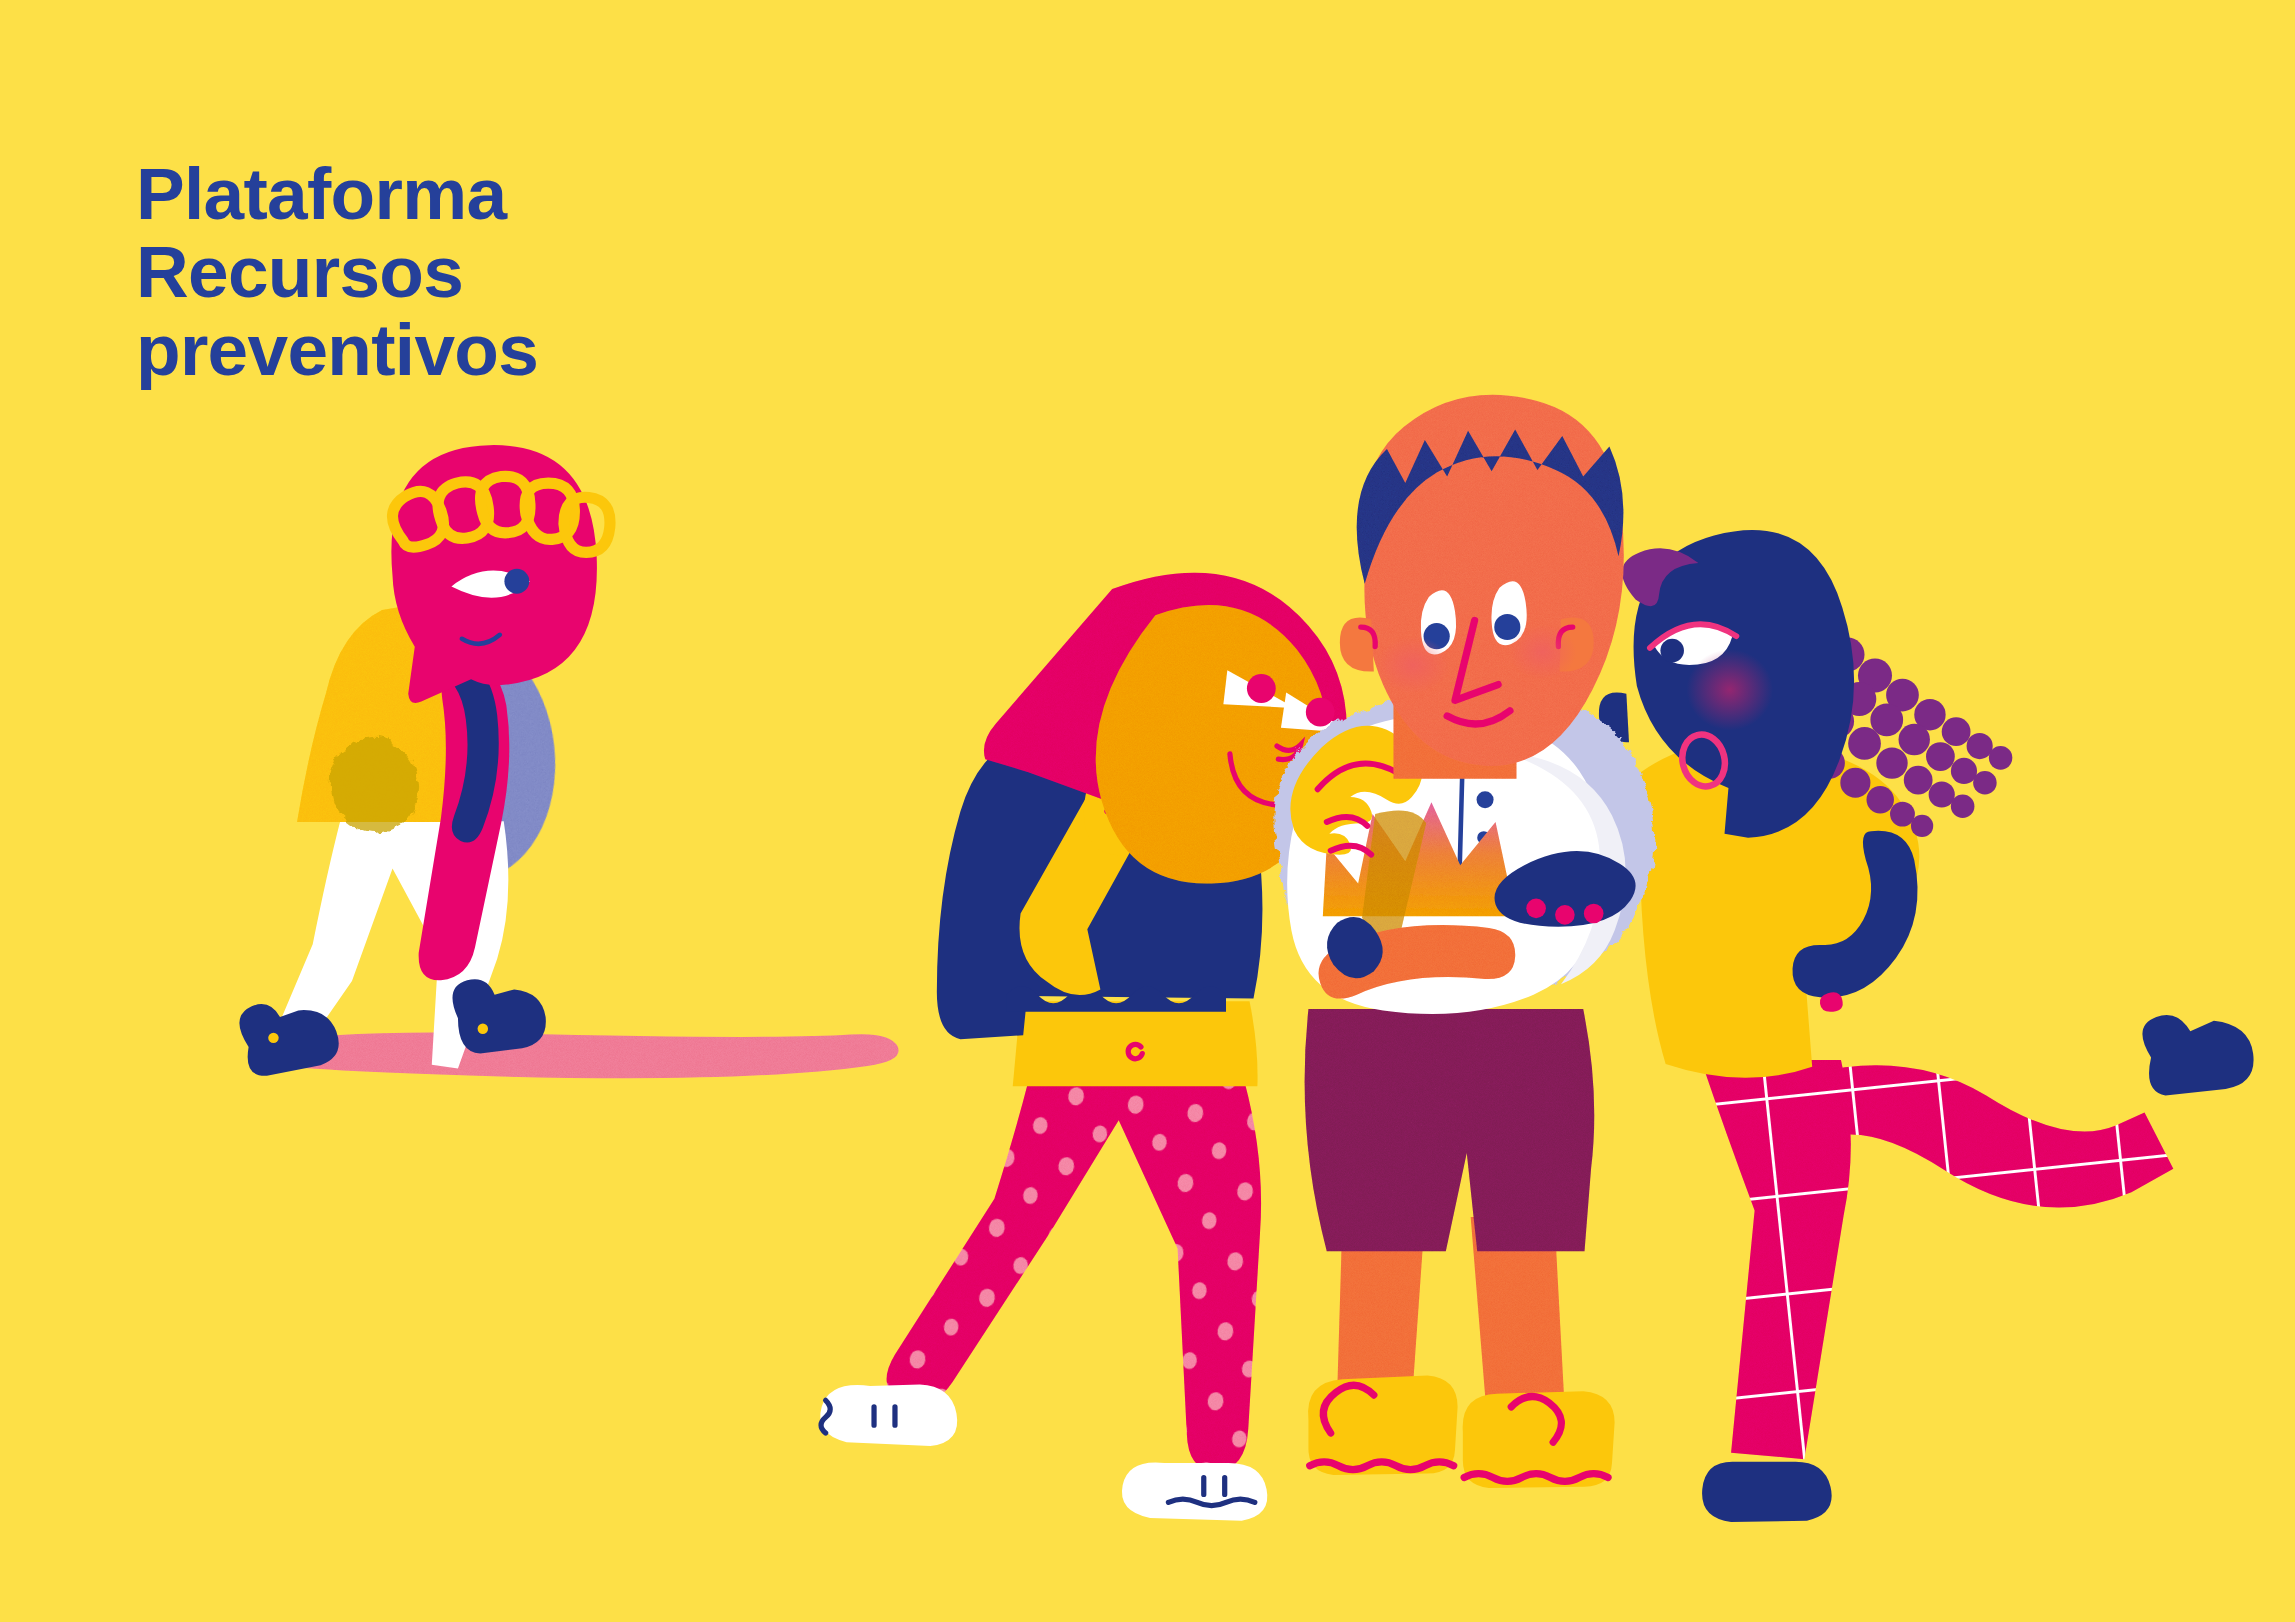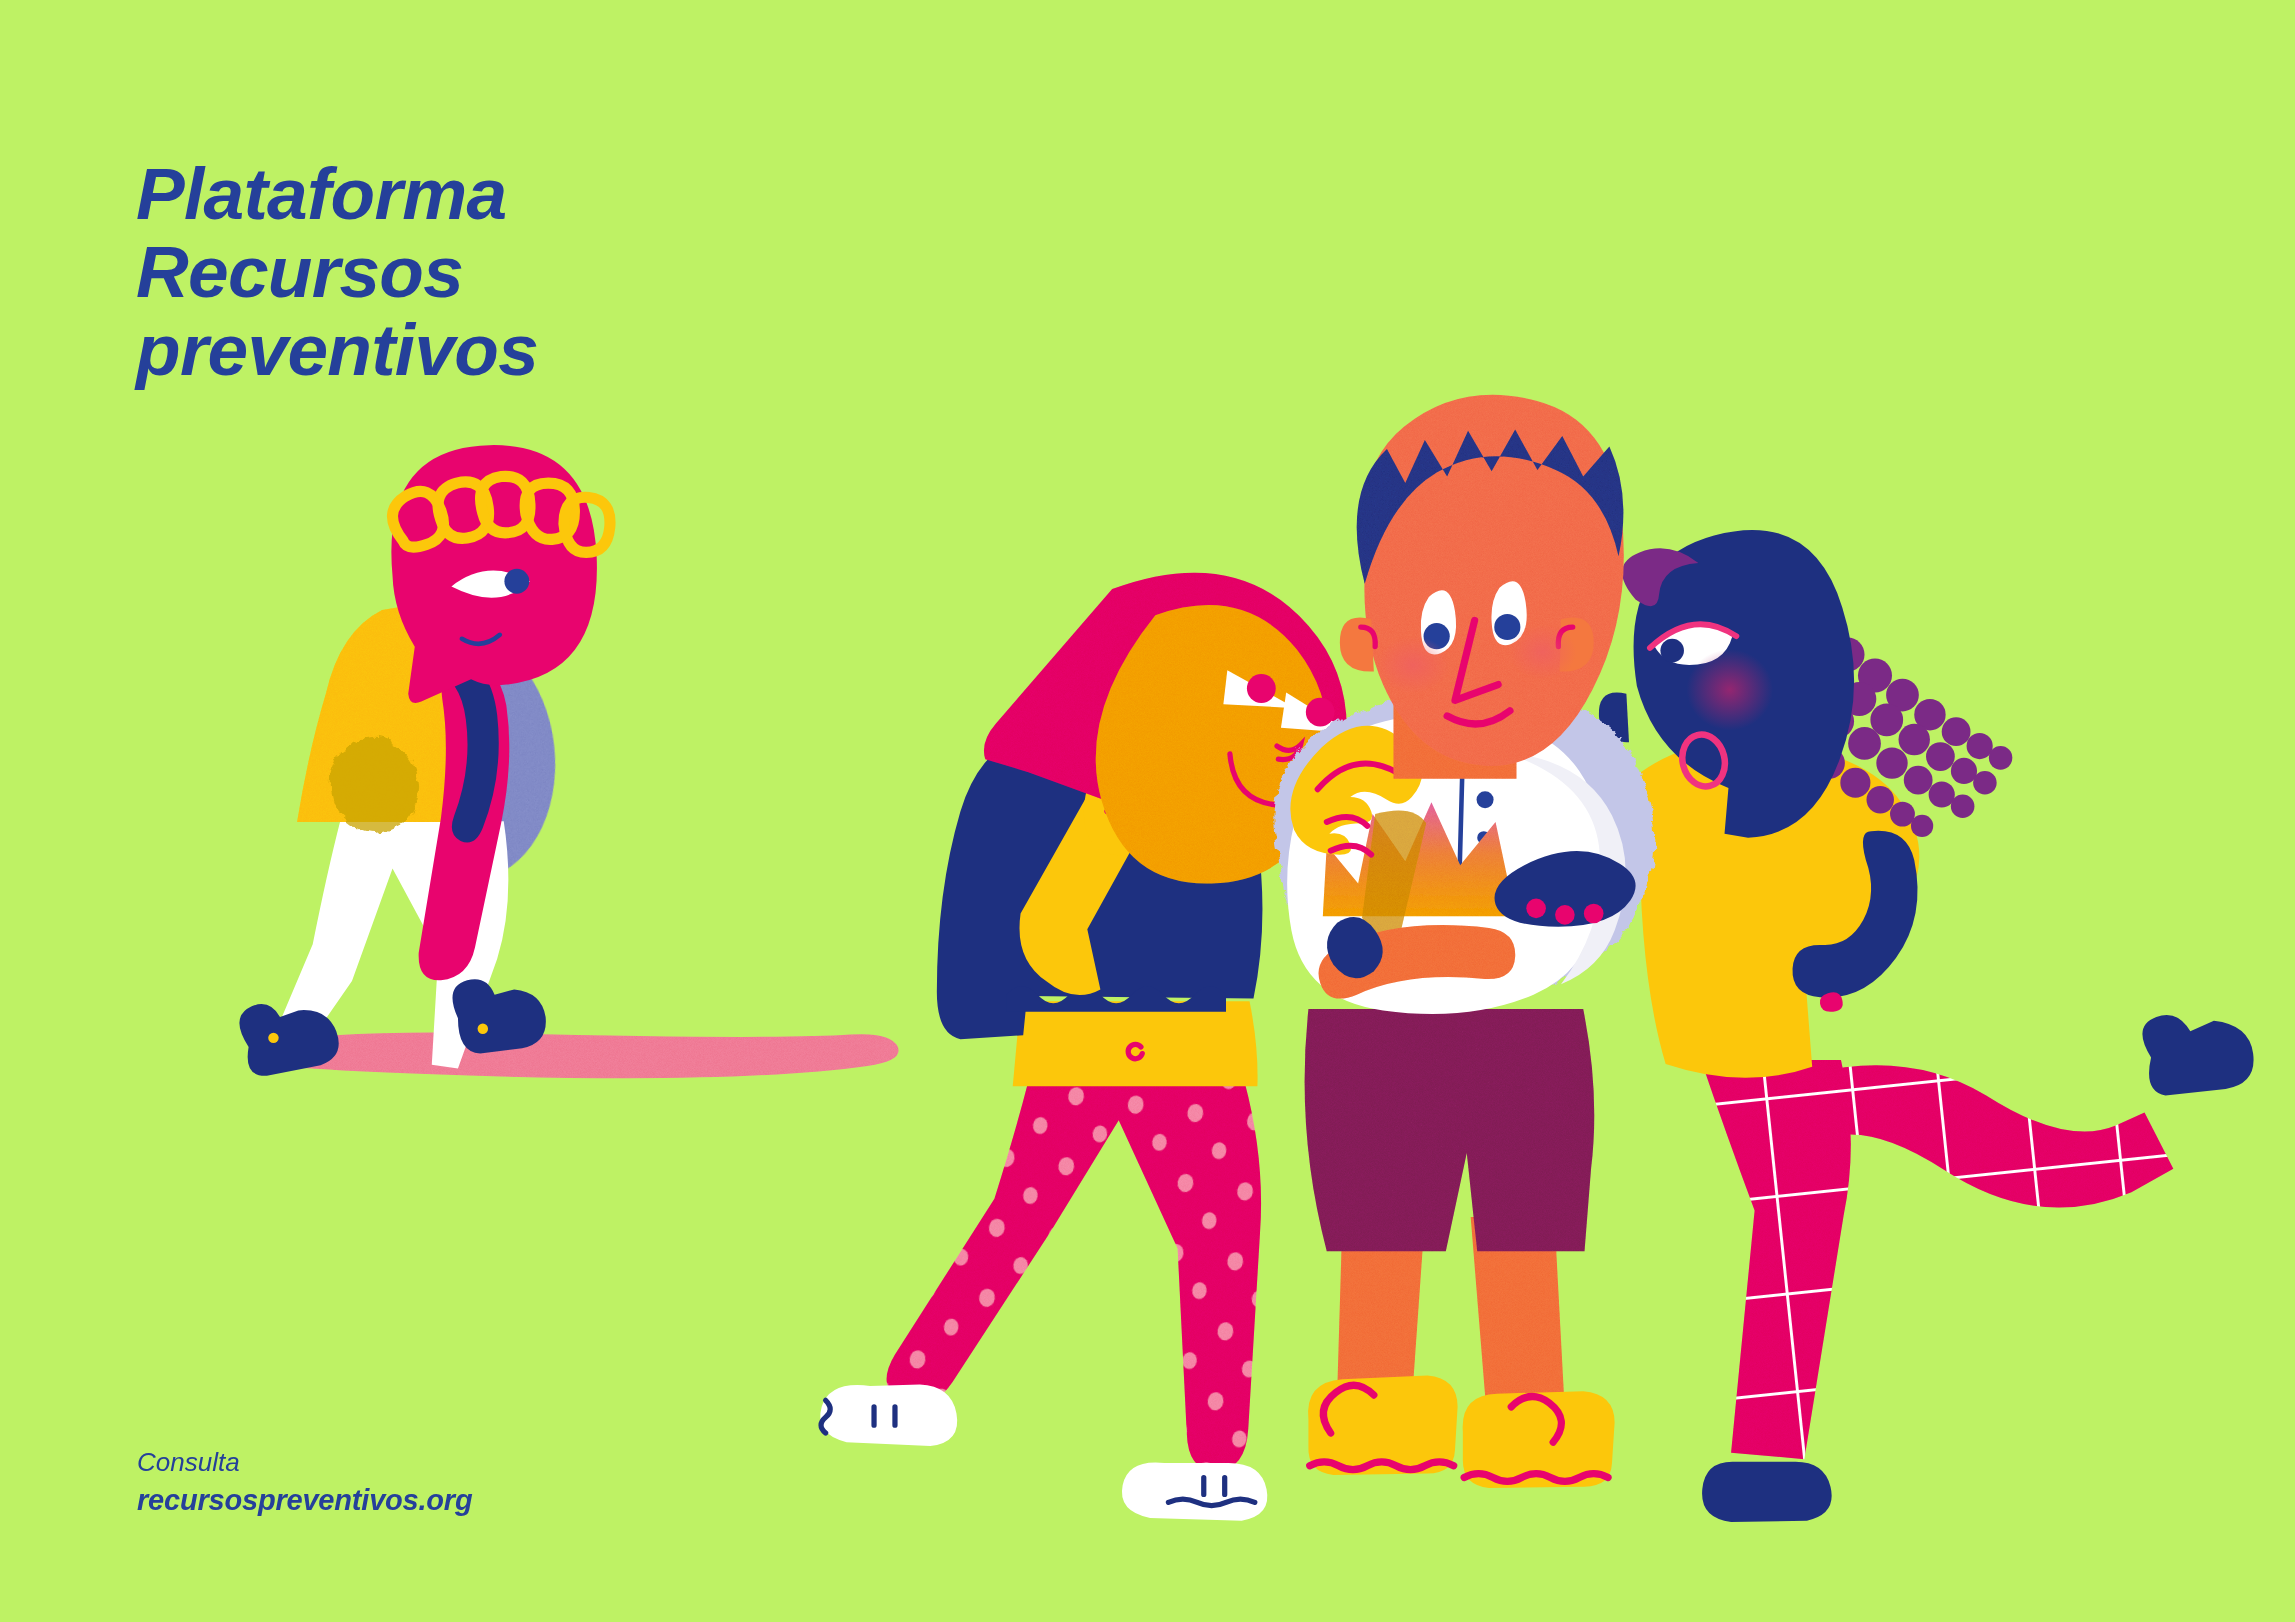--- a/index.html
+++ b/index.html
@@ -2,21 +2,21 @@
 <html style="font-size:10.5px"><head>
 <meta charset="utf-8">
 <style>
   html,body{margin:0;padding:0;}
   body{
     width:2295px;height:1623px;
     background:#dcecfb;
     font-family:"Liberation Sans","DejaVu Sans",sans-serif;
     overflow:hidden;position:relative;
   }
-  .poster{position:absolute;inset:0;background:#bef264;font-style:italic;}
+  .poster{position:absolute;inset:0;background:#fde047;}
 
   
   .headline{
     position:absolute;left:136px;top:106px;
     font-size:73px;line-height:1.07;
     font-weight:700;color:#25409a;
     letter-spacing:-0.7px;white-space:pre-line;
   }
   .subtitle{
     position:absolute;left:942px;top:118px;
@@ -301,19 +301,15 @@
       <ellipse cx="2358" cy="996" rx="52" ry="42" fill="url(#cheekO)"></ellipse>
     </g>
   </svg>
   </div>
 
   <h1 class="headline">Plataforma
 Recursos
 preventivos</h1>
 
 
-  <div class="footer">
-    <div class="consulta">Consulta</div>
-    <div class="site">recursospreventivos.org</div>
-  </div>
 
 </div>
 
 
 </body></html>

